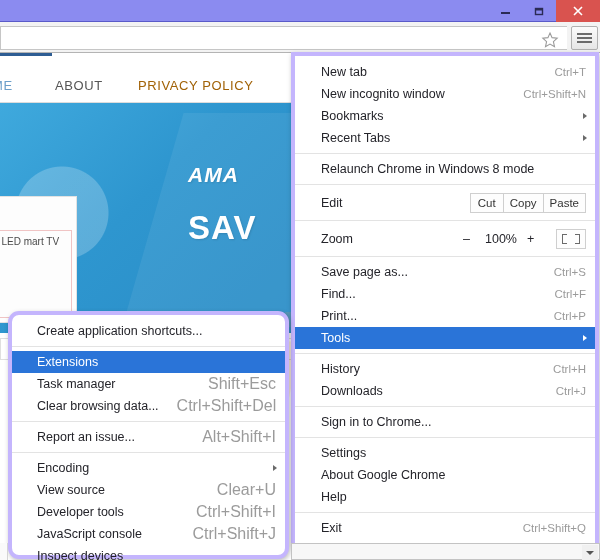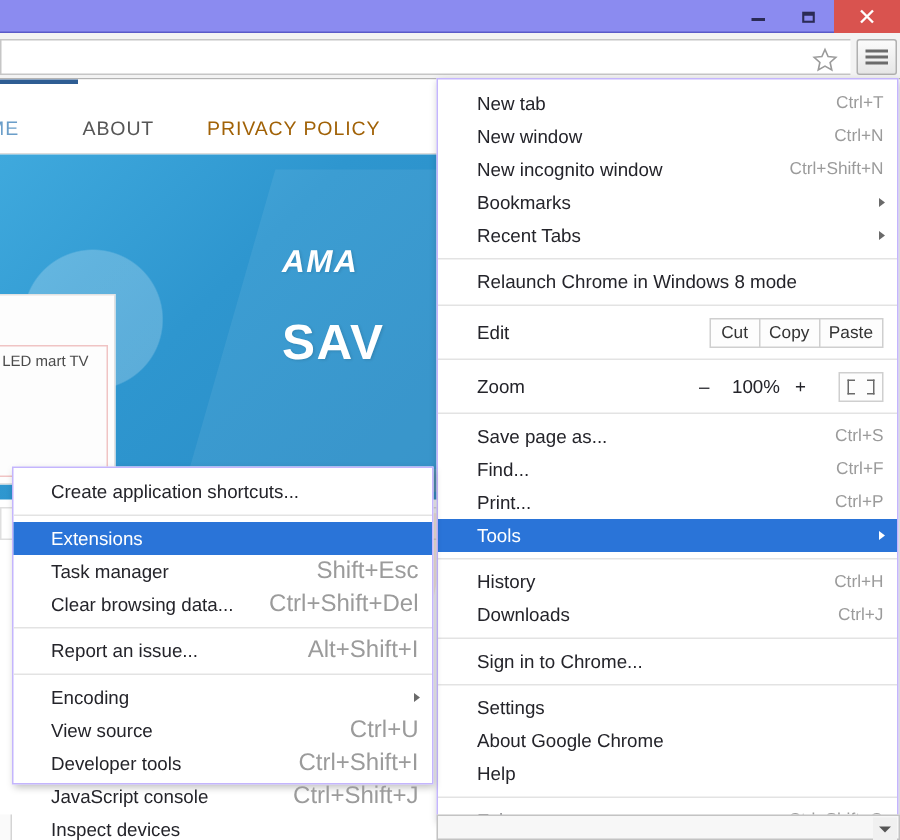--- a/index.html
+++ b/index.html
@@ -102,21 +102,21 @@
     left: 40px; top: 230px; letter-spacing: -4px;
   }
   .wm-text2 {
     position: absolute; font-weight: bold; font-style: italic; font-size: 120px;
     color: rgba(225,225,235,.6); white-space: nowrap; left: 300px; top: 40px;
   }
 
   
   .menu-panel {
     position: absolute; background: #fff;
-    border: 1px solid #c4b5fd;
+    border: 4px solid #c4b5fd;
     box-shadow: 1px 2px 5px rgba(0,0,0,.26);
   }
   .mi {
     position: relative; display: flex; align-items: center;
     height: 22px; padding: 0 9px 0 24px;
     font-size: 12.5px; color: #24242a; white-space: nowrap;
   }
   .mi .lbl { flex: 1 1 auto; }
   .mi .acc { color: #9b9b9b; font-size: 16px; padding-left: 18px; }
   .mi .arrow {
@@ -150,21 +150,21 @@
   }
   .fullscreen-btn span {
     position: absolute; width: 5px; height: 5px; border: 1.3px solid #6a6a6a;
   }
   .fs-tl { left: 5px; top: 4px; border-right: none !important; border-bottom: none !important; }
   .fs-tr { right: 5px; top: 4px; border-left: none !important; border-bottom: none !important; }
   .fs-bl { left: 5px; bottom: 4px; border-right: none !important; border-top: none !important; }
   .fs-br { right: 5px; bottom: 4px; border-left: none !important; border-top: none !important; }
 
   
-  #sub-menu { left: 8px; top: 311px; width: 281px; height: 212px; padding: 5px 0 0 0; }
+  #sub-menu { left: 8px; top: 311px; width: 281px; height: 248px; padding: 5px 0 0 0; border-radius: 11px; }
   #sub-menu .mi { height: 22px; padding-left: 25px; }
 
   
   .bottombar {
     position: absolute; left: 291px; top: 543px; width: 309px; height: 17px;
     background: #f7f7f7; border: 1px solid #c3c3c3;
   }
   .sb-down {
     position: absolute; right: 1px; top: 1px; width: 16px; height: 15px;
     background: #f0f0f0; display: flex; align-items: center; justify-content: center;
@@ -244,24 +244,20 @@
     <div class="wm-text2">com</div>
   </div>
 
   <div class="menu-panel" id="main-menu">
 
     <div class="mi">
       <span class="lbl">New tab</span>
       <span class="acc">Ctrl+T</span>
     </div>
     <div class="mi">
-      <span class="lbl">New window</span>
-      <span class="acc">Ctrl+N</span>
-    </div>
-    <div class="mi">
       <span class="lbl">New incognito window</span>
       <span class="acc">Ctrl+Shift+N</span>
     </div>
     <div class="mi">
       <span class="lbl">Bookmarks</span>
       <span class="arrow"></span>
     </div>
     <div class="mi">
       <span class="lbl">Recent Tabs</span>
       <span class="arrow"></span>
@@ -384,21 +380,21 @@
     </div>
 
     <div class="sep"></div>
 
     <div class="mi">
       <span class="lbl">Encoding</span>
       <span class="arrow"></span>
     </div>
     <div class="mi">
       <span class="lbl">View source</span>
-      <span class="acc">Ctrl+U</span>
+      <span class="acc">Clear+U</span>
     </div>
     <div class="mi">
       <span class="lbl">Developer tools</span>
       <span class="acc">Ctrl+Shift+I</span>
     </div>
     <div class="mi">
       <span class="lbl">JavaScript console</span>
       <span class="acc">Ctrl+Shift+J</span>
     </div>
     <div class="mi">

